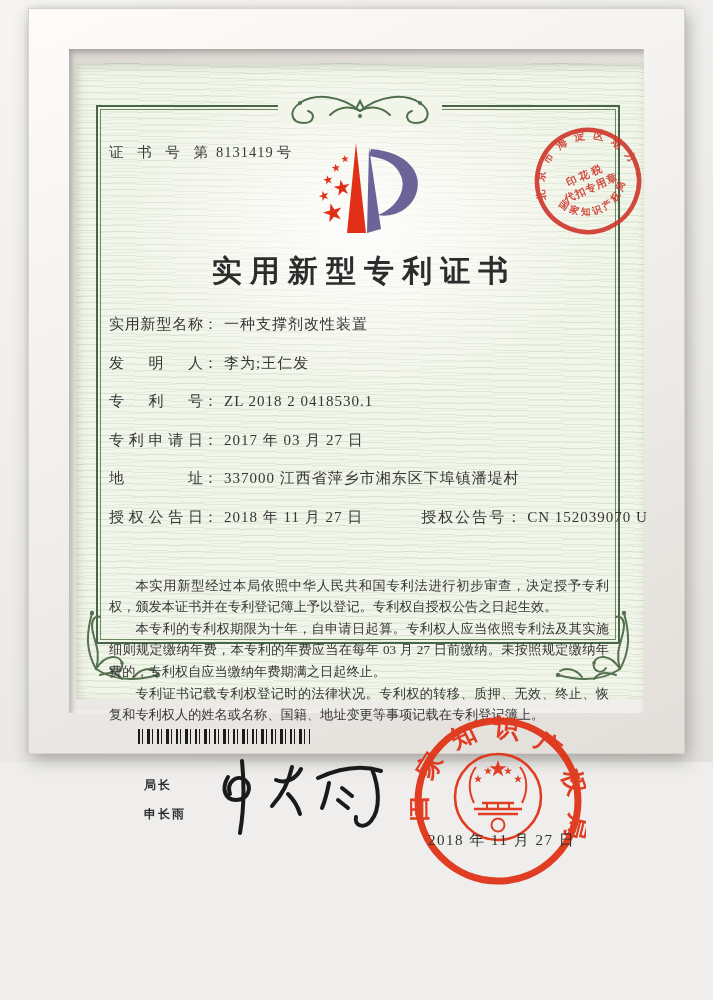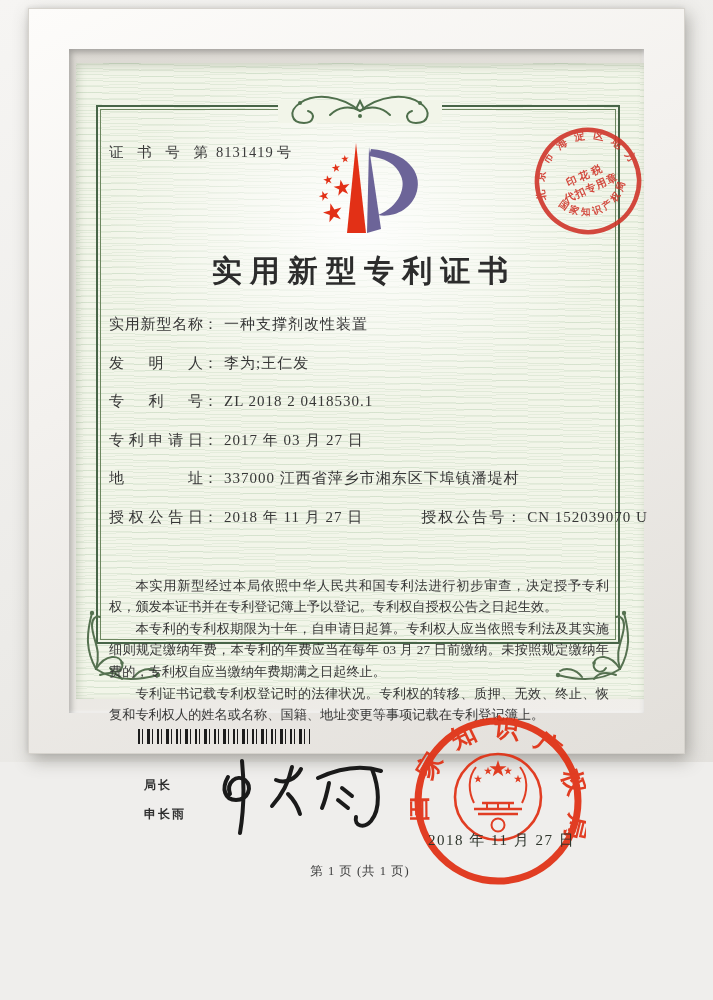--- a/index.html
+++ b/index.html
@@ -232,17 +232,16 @@
           <path transform="translate(88,56) scale(9)" d="M0,-1 L0.2245,-0.309 0.951,-0.309 0.363,0.118 0.5878,0.809 0,0.382 -0.5878,0.809 -0.363,0.118 -0.951,-0.309 -0.2245,-0.309 Z"></path>
           <path transform="translate(68,66) scale(4.3)" d="M0,-1 L0.2245,-0.309 0.951,-0.309 0.363,0.118 0.5878,0.809 0,0.382 -0.5878,0.809 -0.363,0.118 -0.951,-0.309 -0.2245,-0.309 Z"></path>
           <path transform="translate(78,58) scale(4.3)" d="M0,-1 L0.2245,-0.309 0.951,-0.309 0.363,0.118 0.5878,0.809 0,0.382 -0.5878,0.809 -0.363,0.118 -0.951,-0.309 -0.2245,-0.309 Z"></path>
           <path transform="translate(98,58) scale(4.3)" d="M0,-1 L0.2245,-0.309 0.951,-0.309 0.363,0.118 0.5878,0.809 0,0.382 -0.5878,0.809 -0.363,0.118 -0.951,-0.309 -0.2245,-0.309 Z"></path>
           <path transform="translate(108,66) scale(4.3)" d="M0,-1 L0.2245,-0.309 0.951,-0.309 0.363,0.118 0.5878,0.809 0,0.382 -0.5878,0.809 -0.363,0.118 -0.951,-0.309 -0.2245,-0.309 Z"></path>
         </g>
       </svg>
 
       <div class="seal-date">2018 年 11 月 27 日</div>
 
-      <div class="page-footer">第 1 页 (共 1 页)</div>
 
     </div>
   </div>
 </div>
 
 </body></html>

